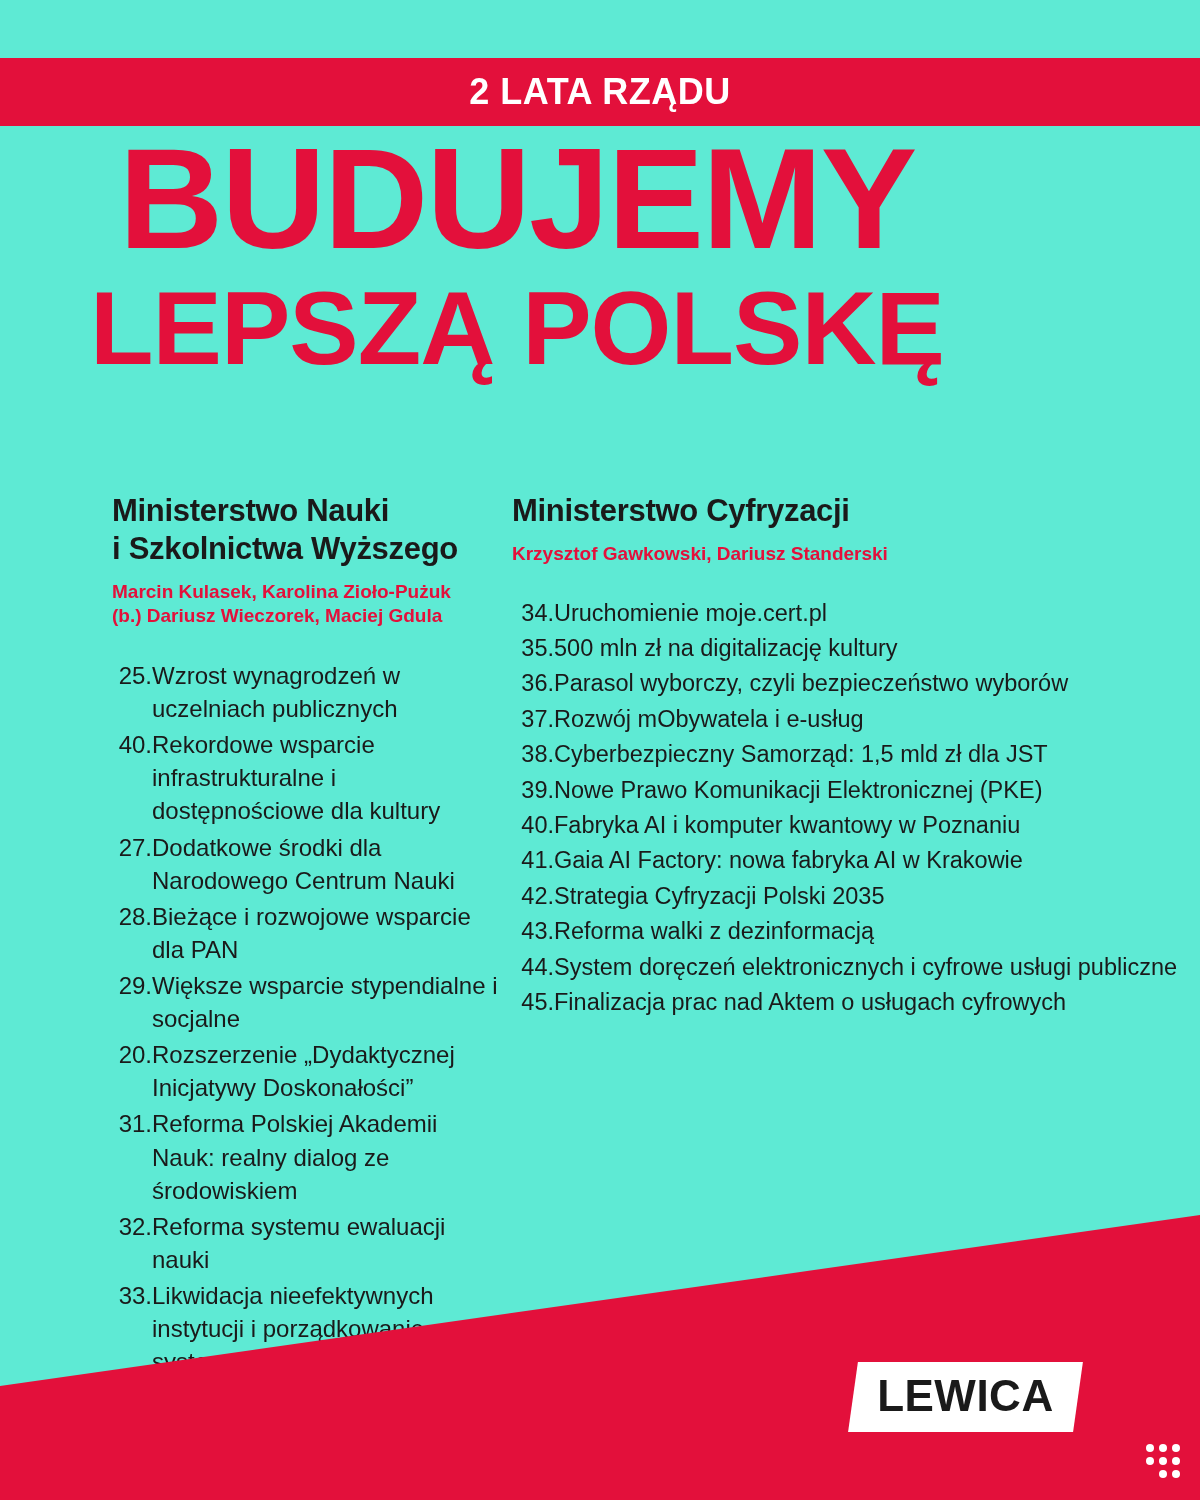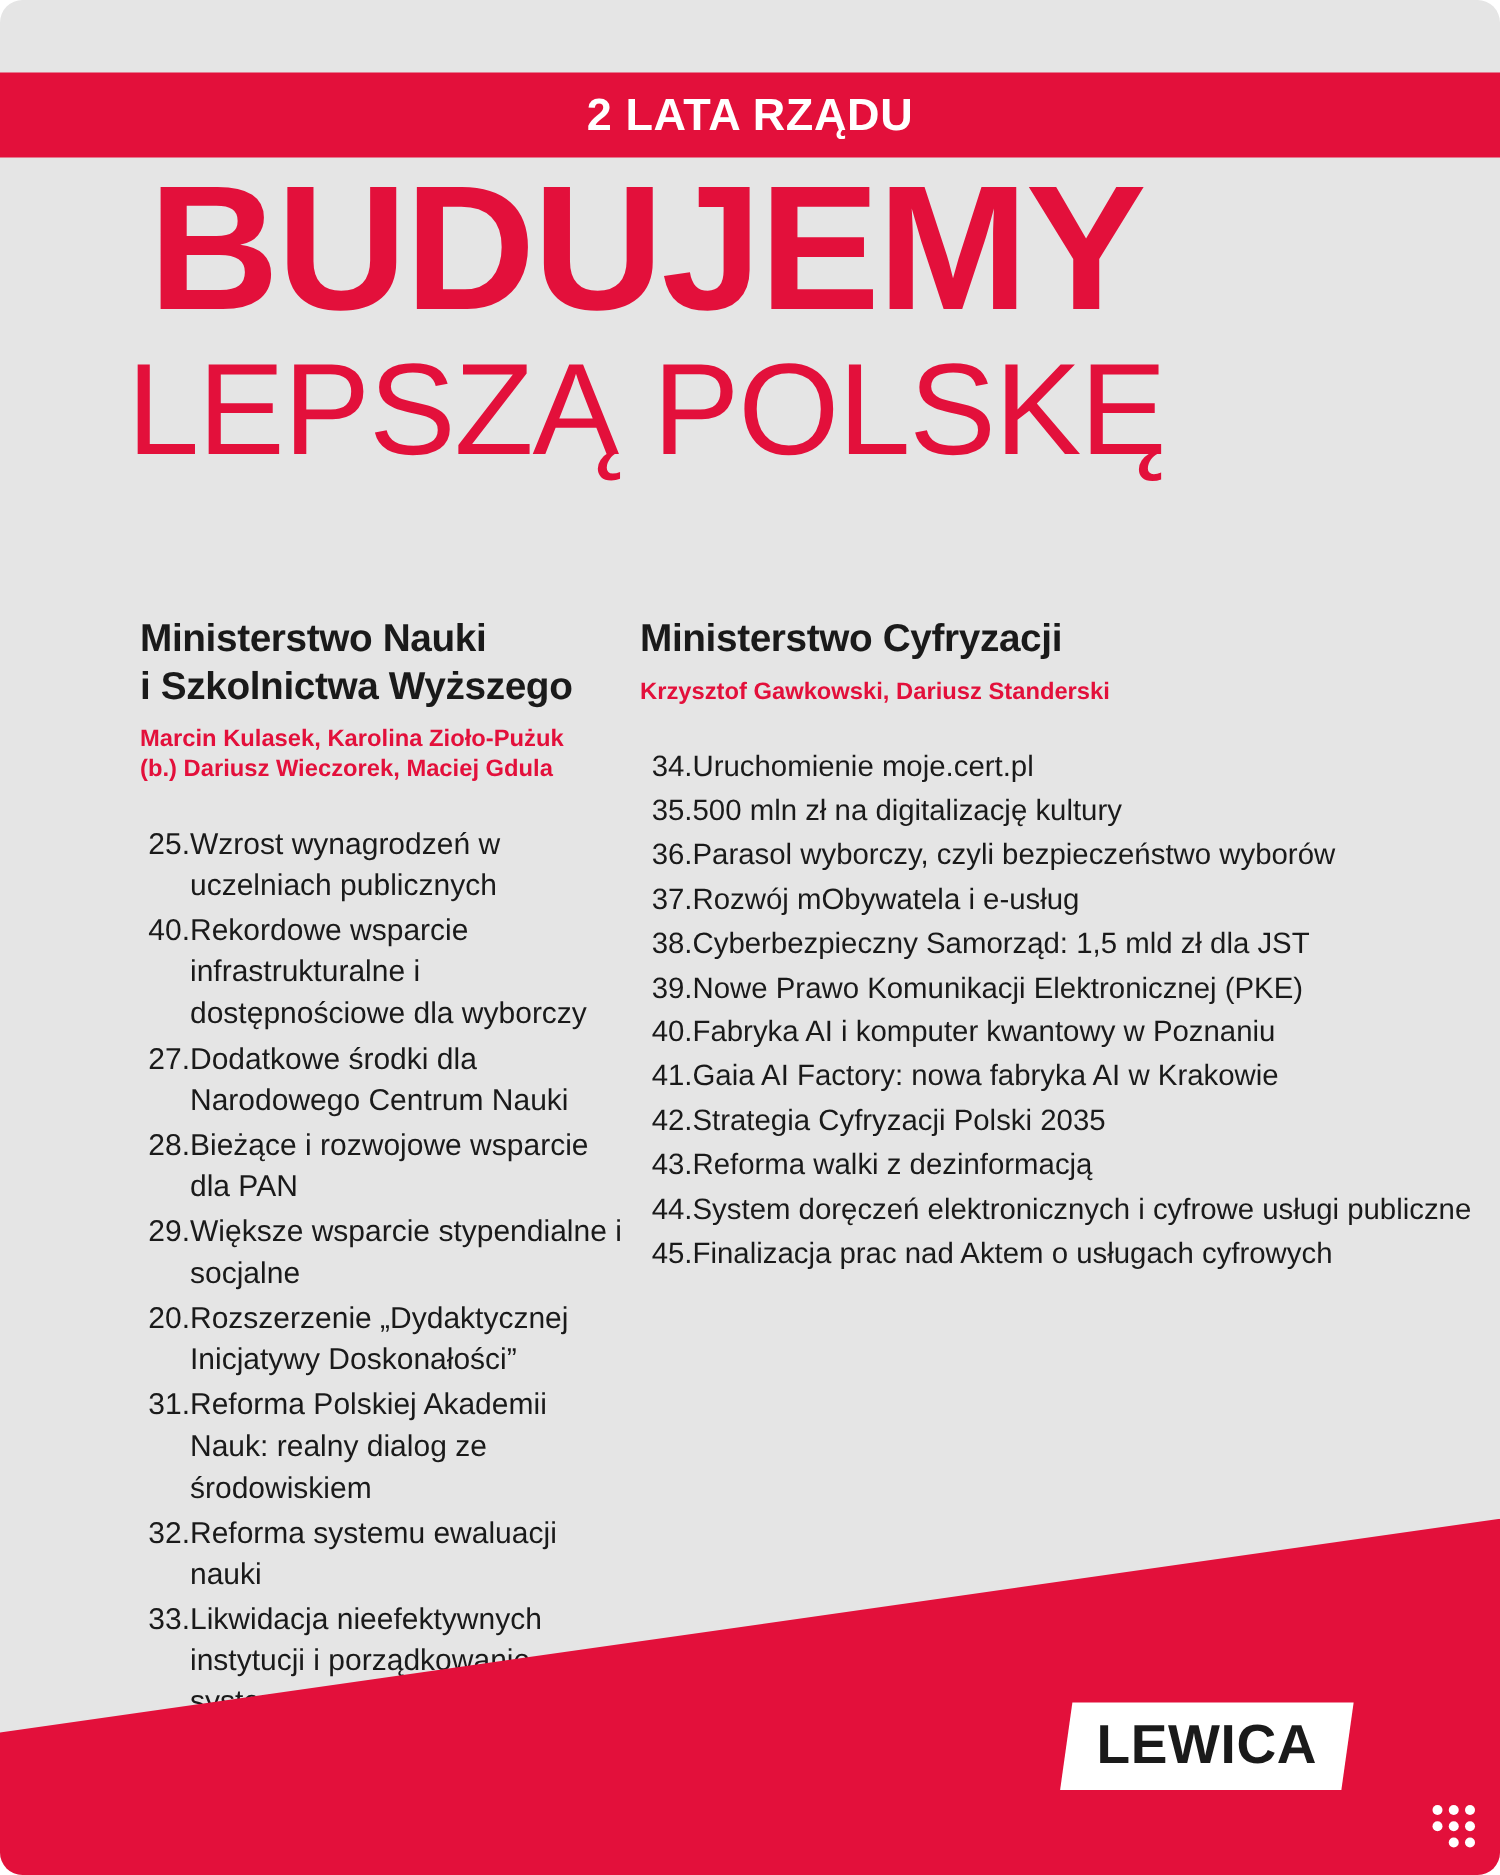--- a/index.html
+++ b/index.html
@@ -12,23 +12,22 @@
     background: #ffffff;
     font-family: "Liberation Sans", sans-serif;
     overflow: hidden;
     position: relative;
   }
 
   .poster {
     position: relative;
     width: 1200px;
     height: 1500px;
-    background: #e5e5e5;
+    background: #5eead4;
     overflow: hidden;
-    border-radius: 18px;
   }
 
   
   .top-banner {
     position: absolute;
     top: 58px;
     left: 0;
     width: 1200px;
     height: 68px;
     background: #e3103b;
@@ -58,21 +57,21 @@
     line-height: 1.0;
     font-weight: bold;
     letter-spacing: -2px;
     font-family: "Liberation Sans", sans-serif;
     transform: scaleX(1.02);
   }
   .headline-sub {
     color: #e3103b;
     font-size: 104px;
     line-height: 1.05;
-    font-weight: normal;
+    font-weight: bold;
     letter-spacing: -1px;
     margin-top: 4px;
     font-family: "Liberation Sans", sans-serif;
   }
 
   
   .columns {
     position: absolute;
     top: 492px;
     left: 12px;
@@ -204,21 +203,21 @@
 i Szkolnictwa Wyższego</div>
       <div class="ministry-people" style="white-space: pre-line;">Marcin Kulasek, Karolina Zioło-Pużuk
 (b.) Dariusz Wieczorek, Maciej Gdula</div>
       <ul class="item-list">
         <li class="item">
           <span class="item-num">25.</span>
           <span class="item-text">Wzrost wynagrodzeń w uczelniach publicznych</span>
         </li>
         <li class="item">
           <span class="item-num">40.</span>
-          <span class="item-text">Rekordowe wsparcie infrastrukturalne i dostępnościowe dla wyborczy</span>
+          <span class="item-text">Rekordowe wsparcie infrastrukturalne i dostępnościowe dla kultury</span>
         </li>
         <li class="item">
           <span class="item-num">27.</span>
           <span class="item-text">Dodatkowe środki dla Narodowego Centrum Nauki</span>
         </li>
         <li class="item">
           <span class="item-num">28.</span>
           <span class="item-text">Bieżące i rozwojowe wsparcie dla PAN</span>
         </li>
         <li class="item">

